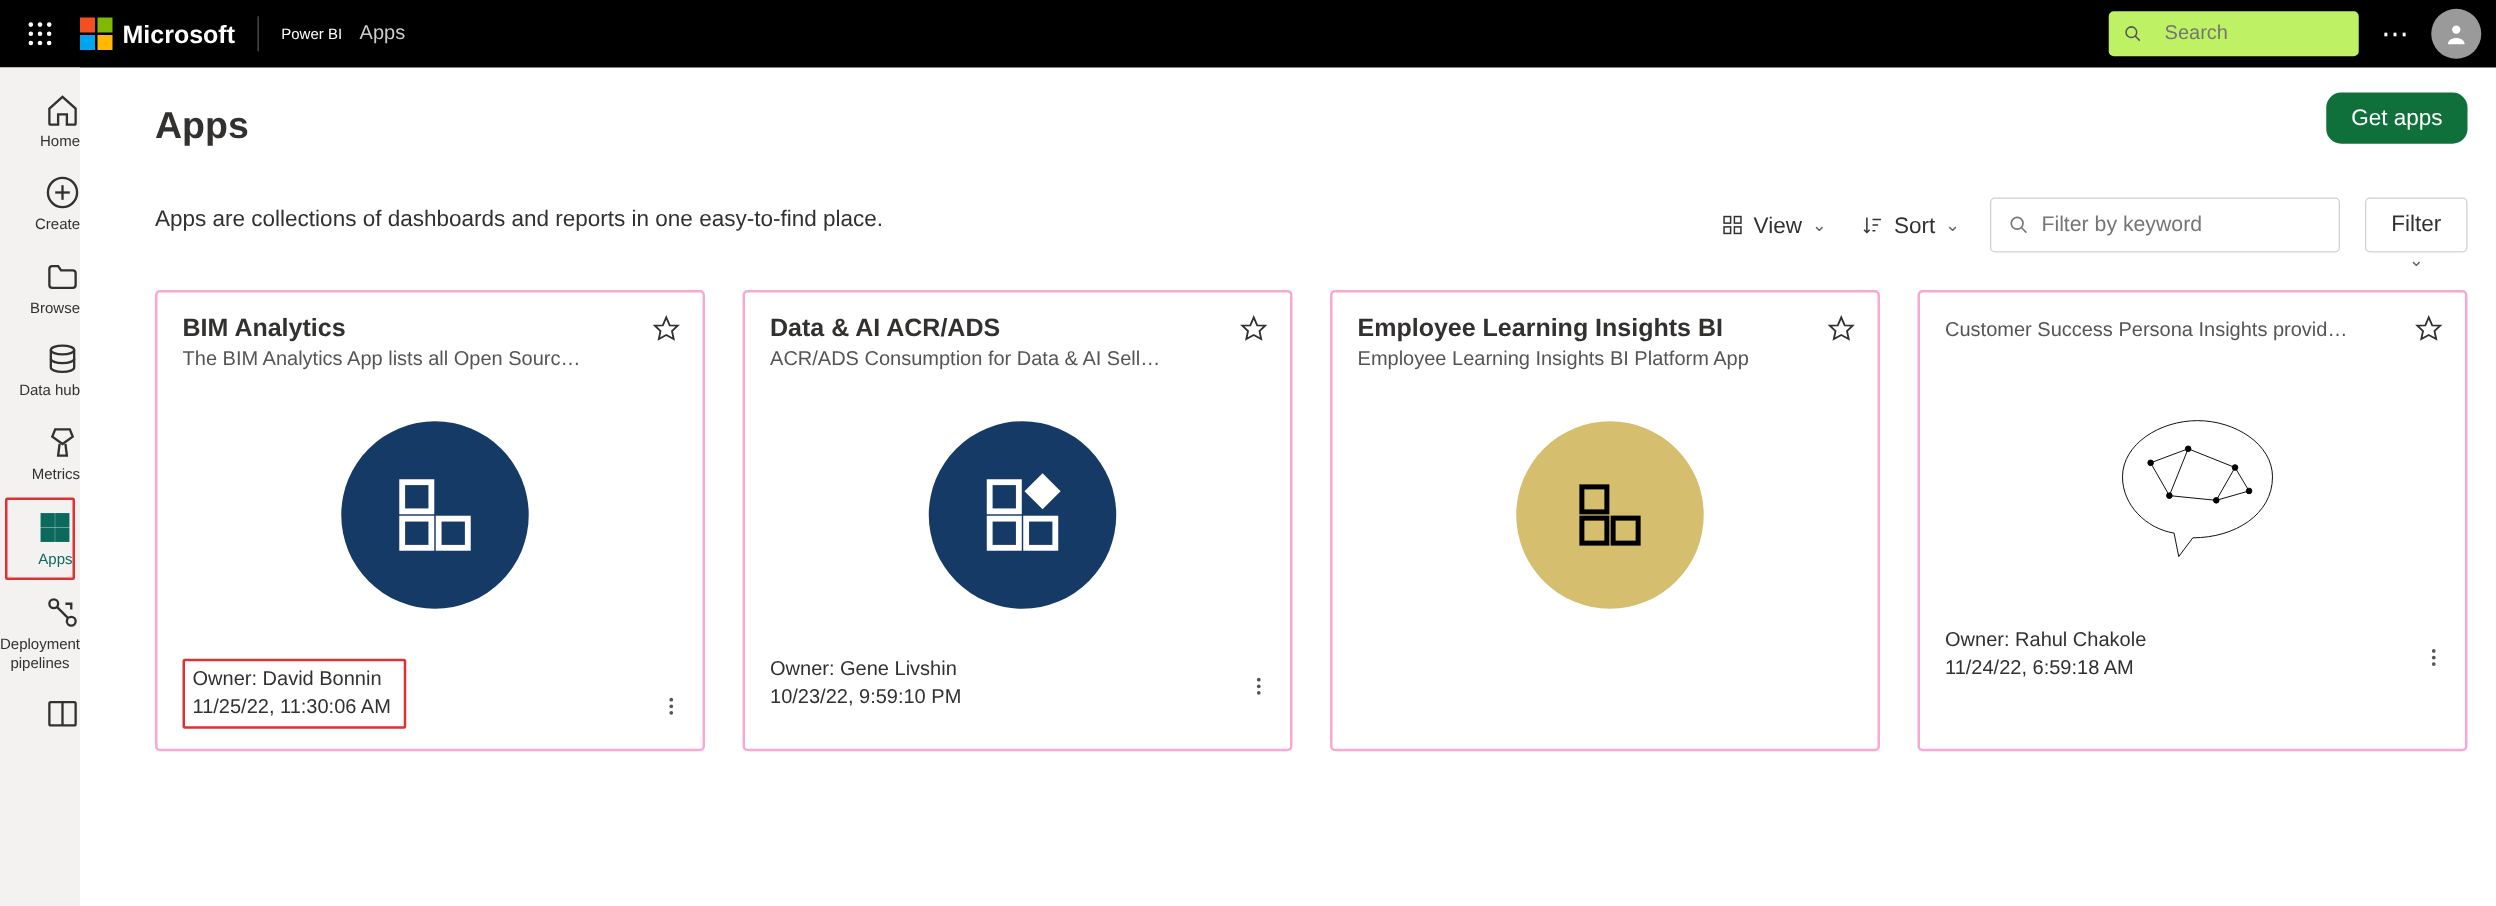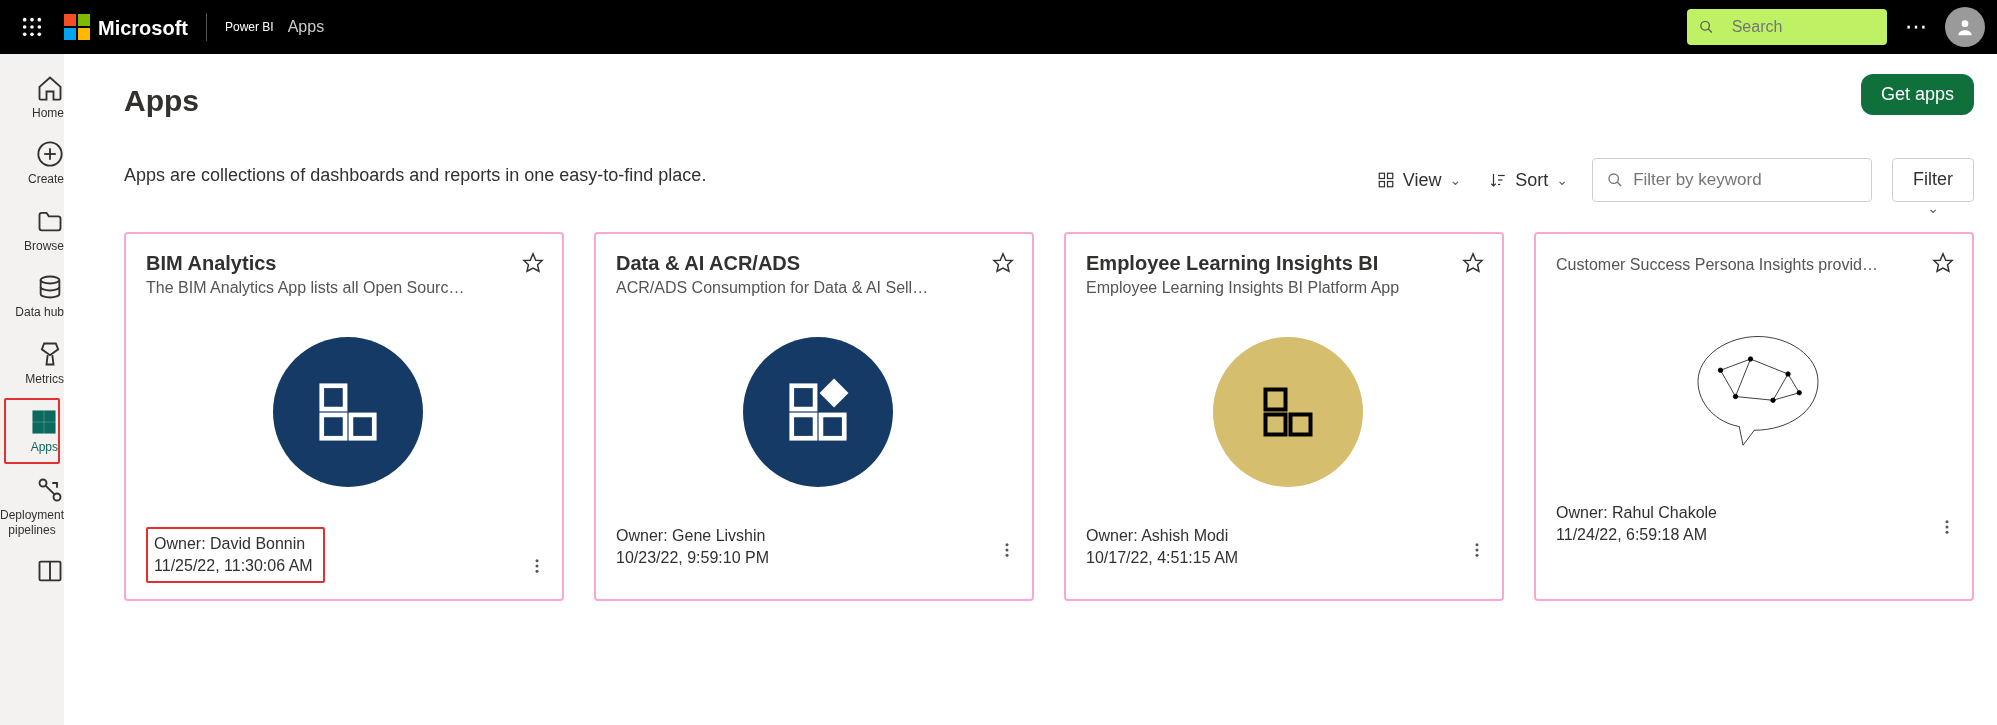--- a/index.html
+++ b/index.html
@@ -275,31 +275,20 @@
           <div class="card-desc">Employee Learning Insights BI Platform App</div>
           <div class="star"><svg width="22" height="22" viewBox="0 0 24 24" fill="none" stroke="#323130" stroke-width="1.6">
               <polygon points="12 2 15 9 22 9.3 17 14 18.5 21 12 17.5 5.5 21 7 14 2 9.3 9 9"></polygon>
             </svg></div>
           <div class="card-icon icon-gold">
             <svg width="60" height="60" viewBox="0 0 24 24" fill="none" stroke="#000" stroke-width="1.6">
               <rect x="3" y="3" width="8" height="8"></rect>
               <rect x="3" y="13" width="8" height="8"></rect>
               <rect x="13" y="13" width="8" height="8"></rect>
             </svg>
-          </div>
-          <div class="card-footer">
-            <div class="owner-block">
-              <div>Owner: Ashish Modi</div>
-              <div class="ts">10/17/22, 4:51:15 AM</div>
-            </div>
-            <div class="kebab"><svg width="18" height="18" viewBox="0 0 24 24" fill="#555">
-                <circle cx="12" cy="5" r="2"></circle>
-                <circle cx="12" cy="12" r="2"></circle>
-                <circle cx="12" cy="19" r="2"></circle>
-              </svg></div>
           </div>
         </div>
         <div class="card">
           <div class="card-desc">Customer Success Persona Insights provid…</div>
           <div class="star"><svg width="22" height="22" viewBox="0 0 24 24" fill="none" stroke="#323130" stroke-width="1.6">
               <polygon points="12 2 15 9 22 9.3 17 14 18.5 21 12 17.5 5.5 21 7 14 2 9.3 9 9"></polygon>
             </svg></div>
           <div class="card-icon icon-brain">
             <svg viewBox="0 0 200 160" fill="none" stroke="#000" stroke-width="1">
               <path d="M100 10c-40 0-80 25-80 60 0 30 25 55 55 60l5 25 15-20c45 0 85-25 85-65 0-35-40-60-80-60z"></path>

